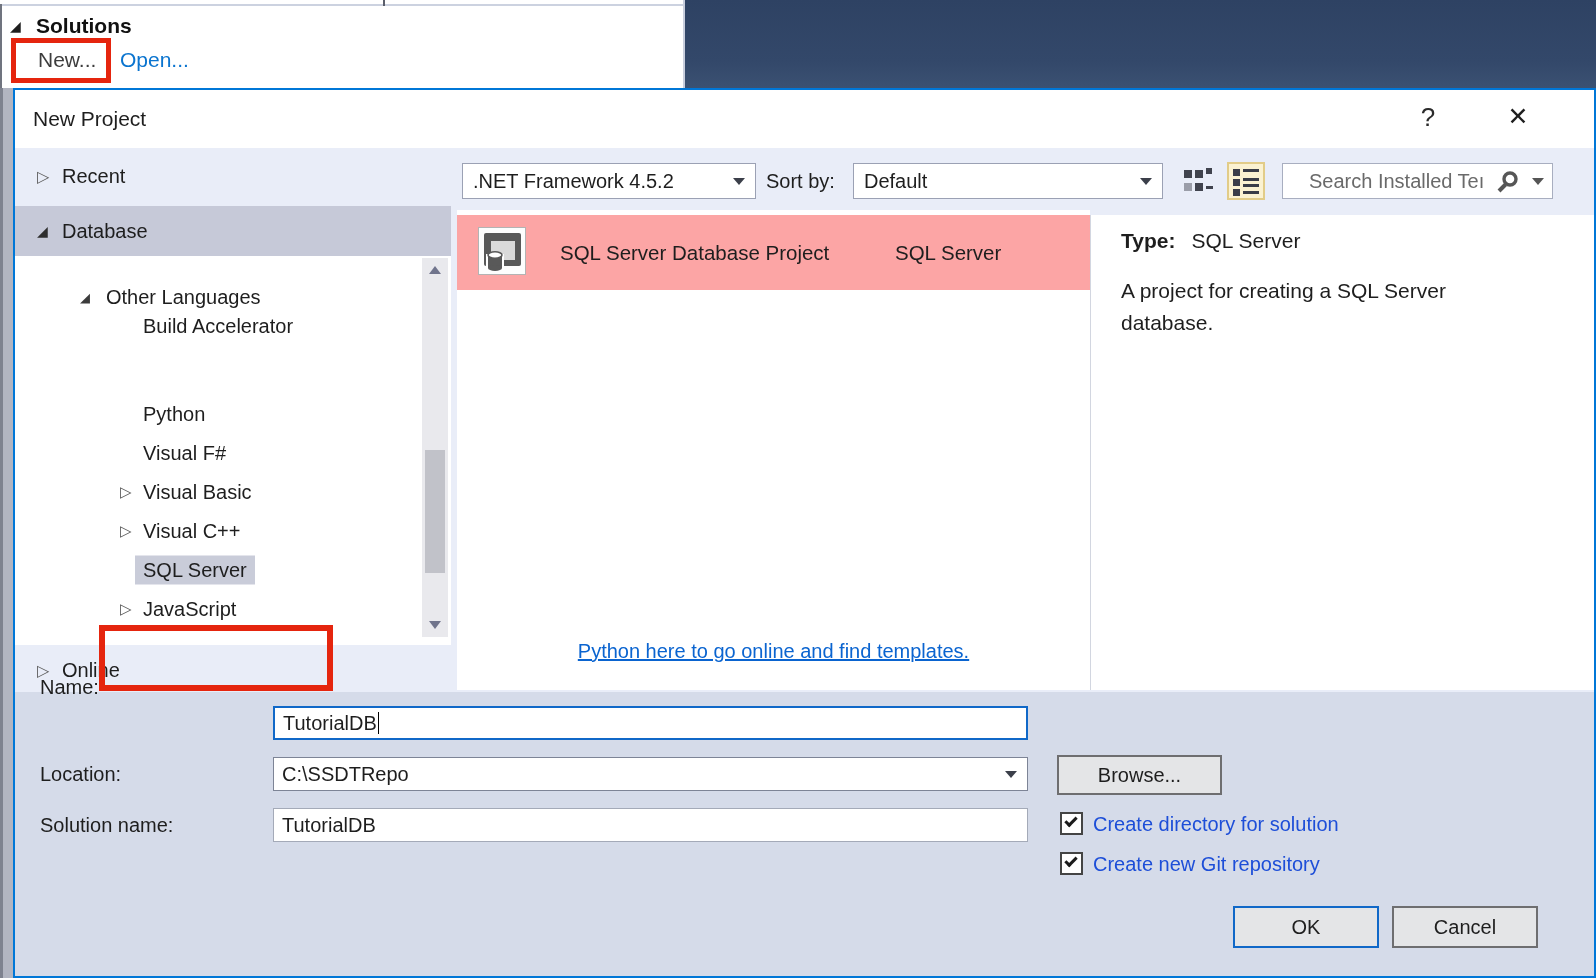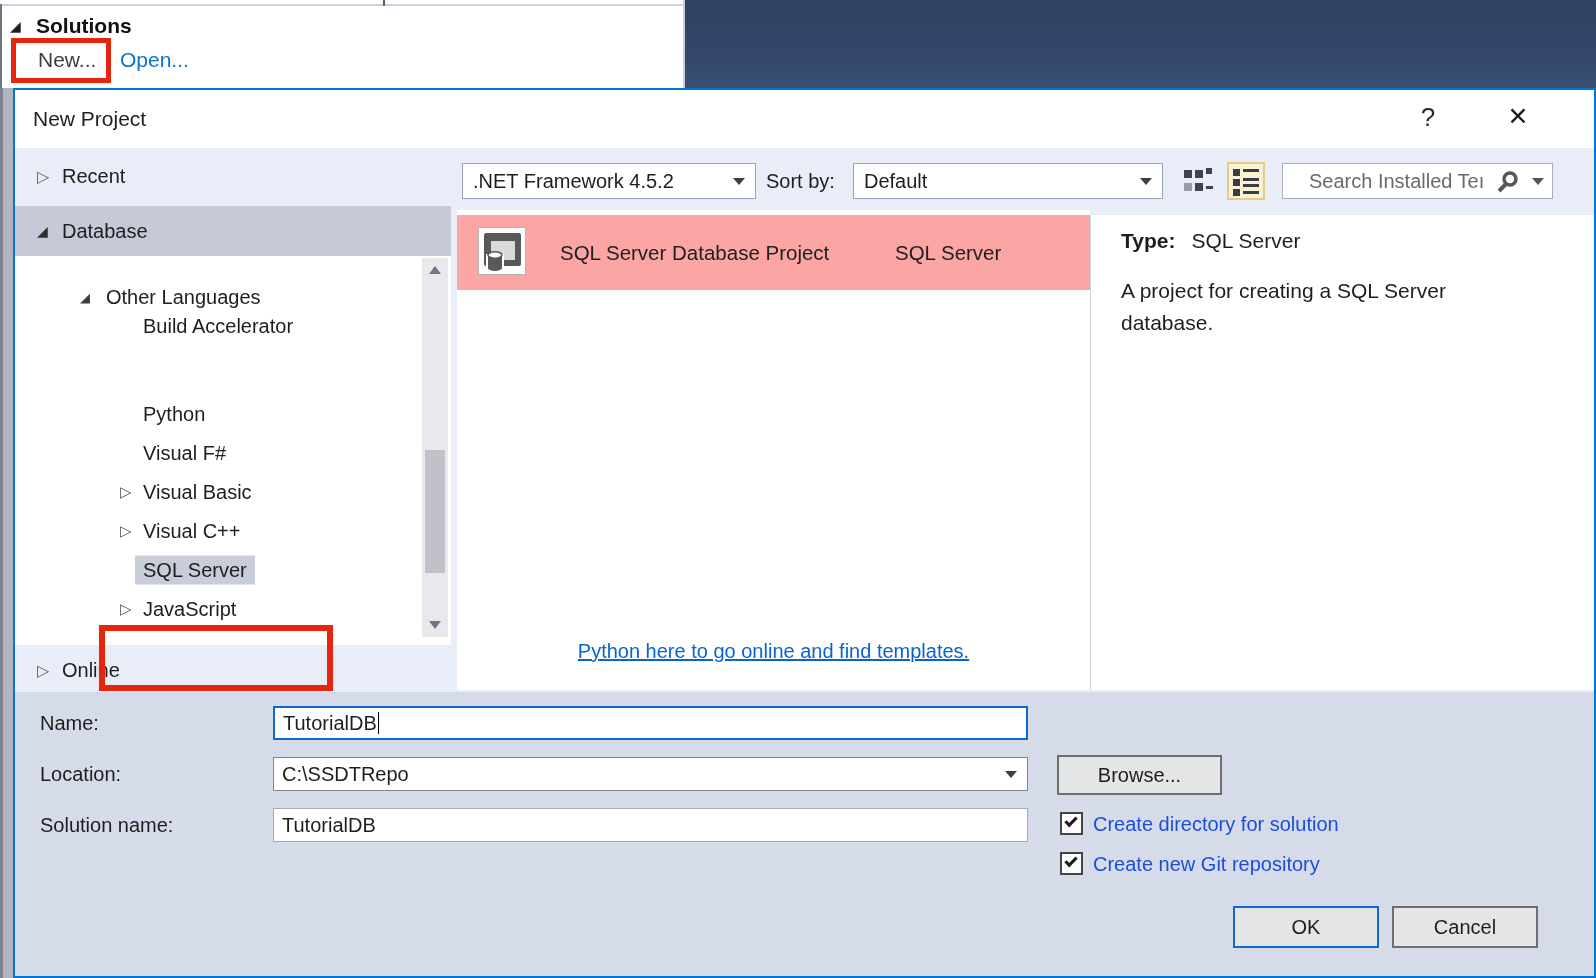--- a/index.html
+++ b/index.html
@@ -83,21 +83,21 @@
 
   
   .info-panel { position:absolute; left:1075px; top:125px; width:504px; height:475px; background:#fff; border-left:1px solid #d2d6e0; }
   .info-type-row { position:absolute; left:30px; top:14px; font-size:21px; color:#1e1e1e; }
   .info-type-label { font-weight:bold; margin-right:16px; }
   .info-desc { position:absolute; left:30px; top:60px; width:380px; font-size:21px; line-height:32px; color:#1e1e1e; }
 
   
   .form-area { position:absolute; left:0; top:602px; width:1579px; height:284px; background:#d5dbe9; }
   .f-label { position:absolute; left:25px; height:32px; line-height:32px; font-size:20px; color:#1e1e1e; white-space:nowrap; }
-  .f-name-lbl { top:617px; } .f-loc-lbl { top:668px; } .f-sol-lbl { top:719px; }
+  .f-name-lbl { top:581px; } .f-loc-lbl { top:668px; } .f-sol-lbl { top:719px; }
   .f-field { position:absolute; left:258px; width:755px; height:34px; background:#fff; }
   .f-name { top:616px; border:2px solid #1068c8; }
   .f-loc { top:667px; border:1px solid #7d8496; cursor:pointer;padding-left:20px; }
   .f-sol { top:718px; border:1px solid #a4aab8; }
   .f-val { position:absolute; left:8px; top:0; height:100%; line-height:30px; font-size:20px; color:#1e1e1e; white-space:nowrap; }
   .f-loc .f-val, .f-sol .f-val { line-height:32px; }
   .caret { display:inline-block; width:1px; height:22px; background:#000; vertical-align:-4px; margin-left:1px; }
   .btn { position:absolute; background:#e4e5e7; text-align:center; font-size:20px; color:#1e1e1e; cursor:pointer; }
   .btn-browse { left:1042px; top:665px; width:165px; height:40px; line-height:36px; border:2px solid #6e6e70; }
   .btn-ok { left:1218px; top:816px; width:146px; height:42px; line-height:38px; border:2px solid #1068c8; }

